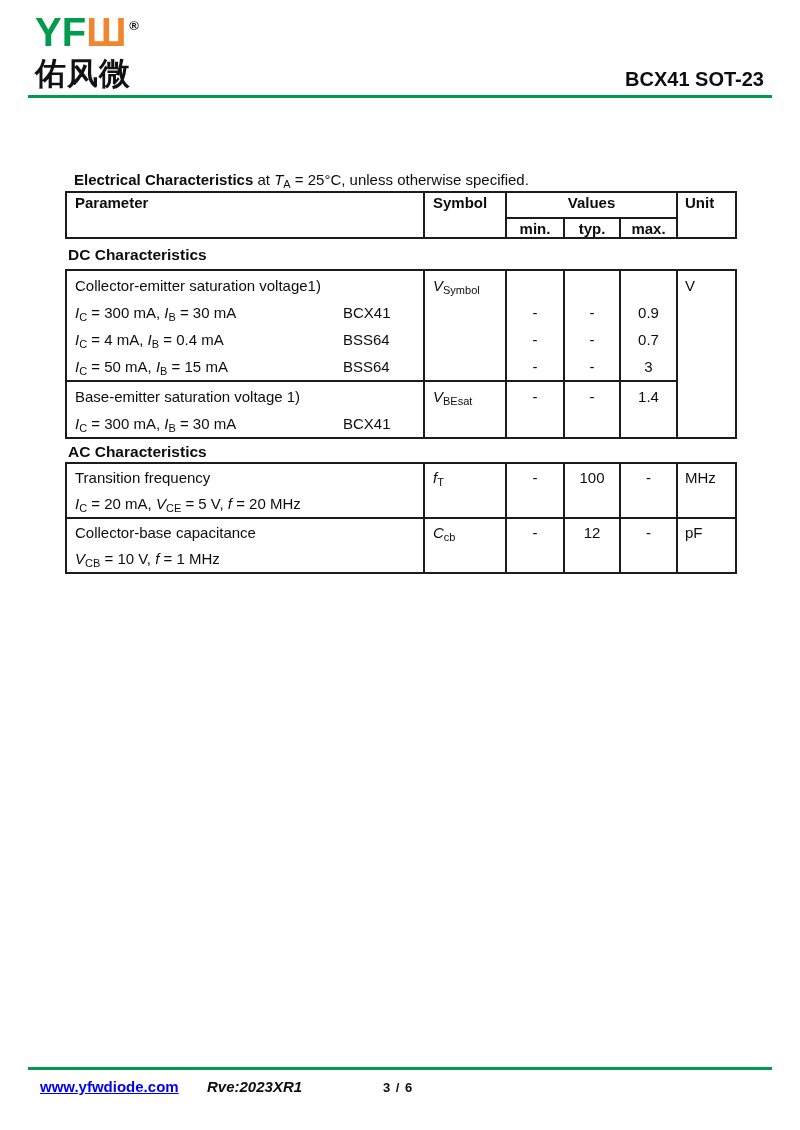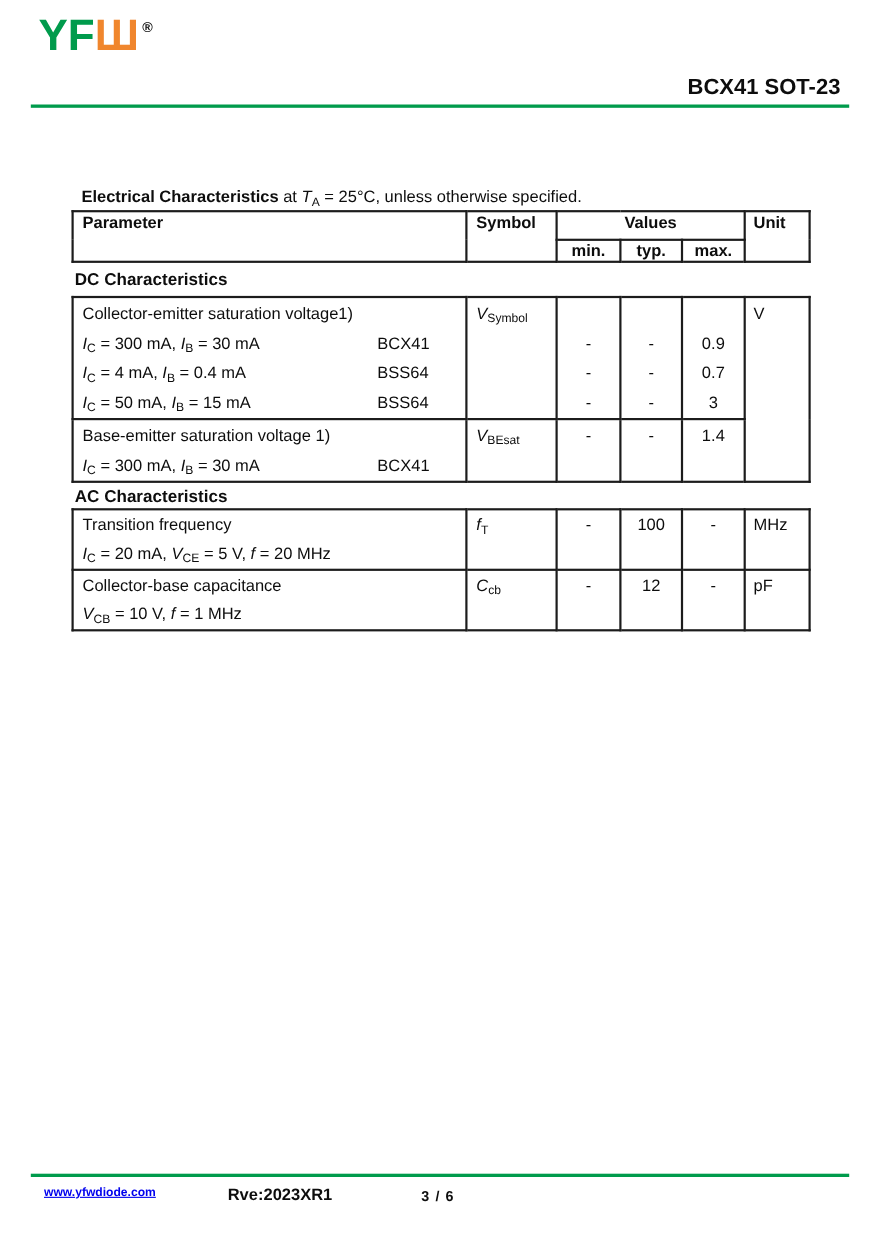--- a/index.html
+++ b/index.html
@@ -46,33 +46,34 @@
   .ln2 { height:26px; line-height:26px; white-space:nowrap; }
   .flexln { display:flex; }
   .dev { margin-left:auto; width:72px; text-align:left; }
 
   sub { font-size:11px; line-height:0; vertical-align:-3px; letter-spacing:0; }
   i { font-style:italic; }
   b { font-weight:bold; }
 
   
   .rule-bottom { top:1067px; }
-  .footer-link { position:absolute; left:40px; top:1078px; font-size:11px; font-weight:bold;
+  .footer-link { position:absolute; left:40px; top:1078px; font-size:15px; font-weight:bold;
                  color:#0000EE; text-decoration:underline; }
-  .footer-rev { position:absolute; left:207px; top:1078px; font-size:15px; font-weight:bold; }
+  .footer-rev { position:absolute; left:207px; top:1078px; font-size:15px; font-weight:bold;font-style:italic; }
   .footer-page { position:absolute; left:383px; top:1080px; font-size:13px; font-weight:bold; letter-spacing:1px; }
   .footer-company { position:absolute; left:437px; top:1077px; font-size:15.5px; font-weight:bold; }
 </style>
 </head>
 <body>
 
 <div class="page">
 
   <div class="logo">
     <div class="logo-latin"><span class="lg-green">YF</span><span class="lg-orange">Ш</span><span class="reg">®</span></div>
+    <div class="logo-cn">佑风微</div>
   </div>
   <div class="part-number">BCX41 SOT-23</div>
   <div class="rule rule-top"></div>
 
   <div class="intro"><b>Electrical Characteristics</b><span> at </span><i>T</i><sub>A</sub><span> = 25°C, unless otherwise specified.</span></div>
 
   <table class="tbl head-tbl">
     <colgroup>
         <col style="width:358px">
         <col style="width:82px">

